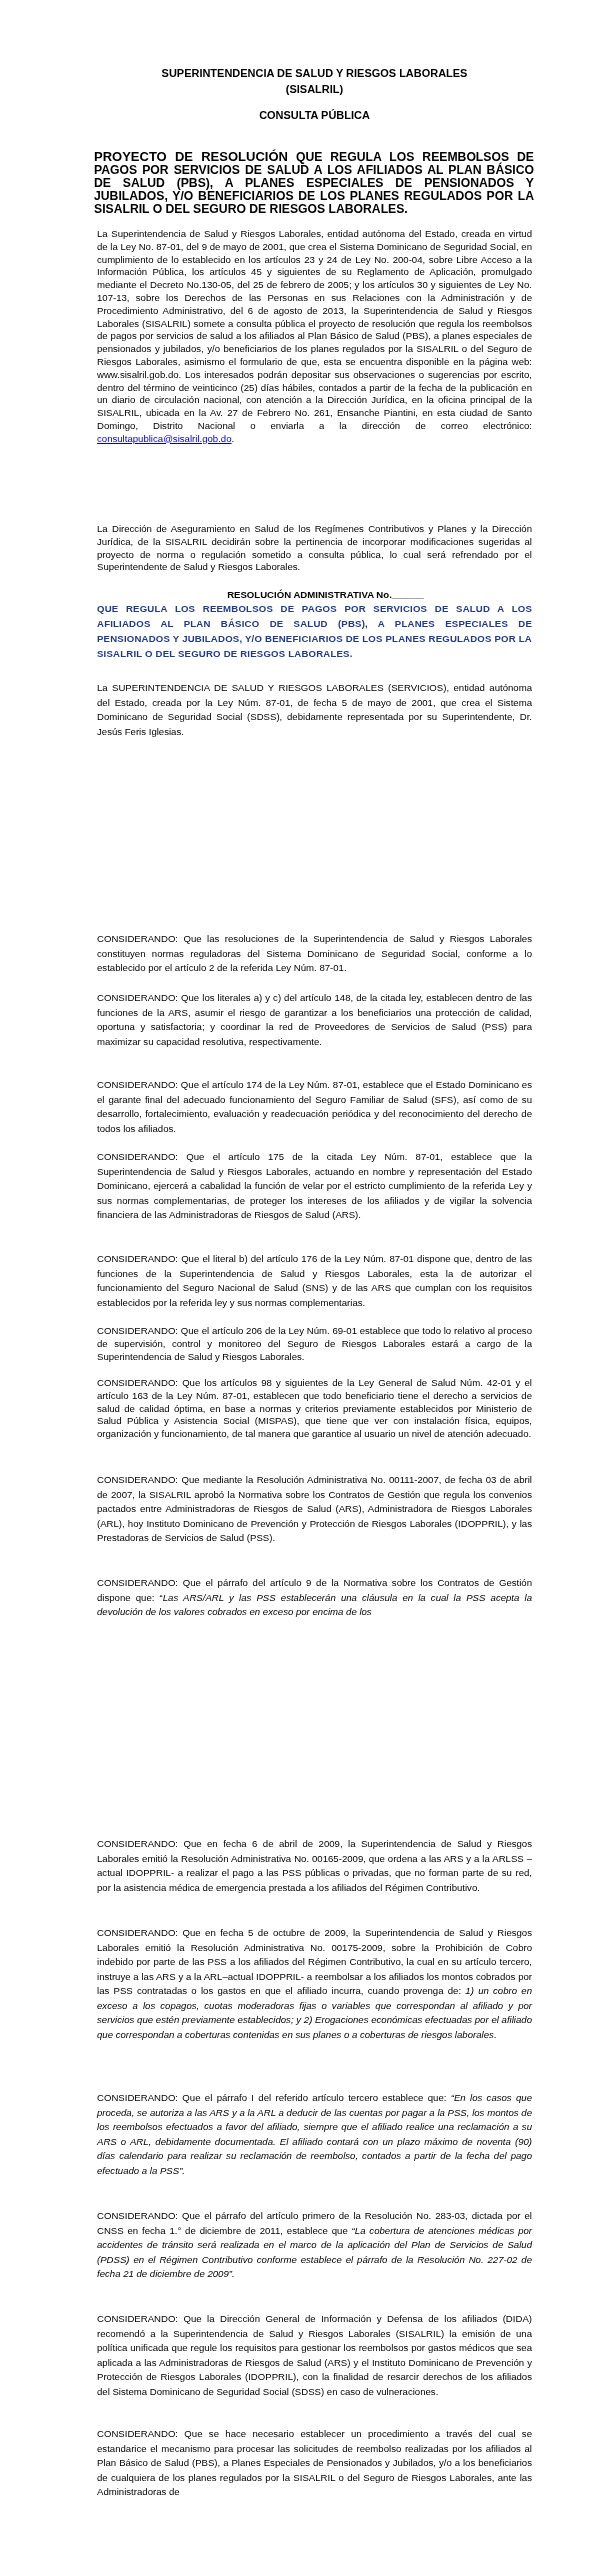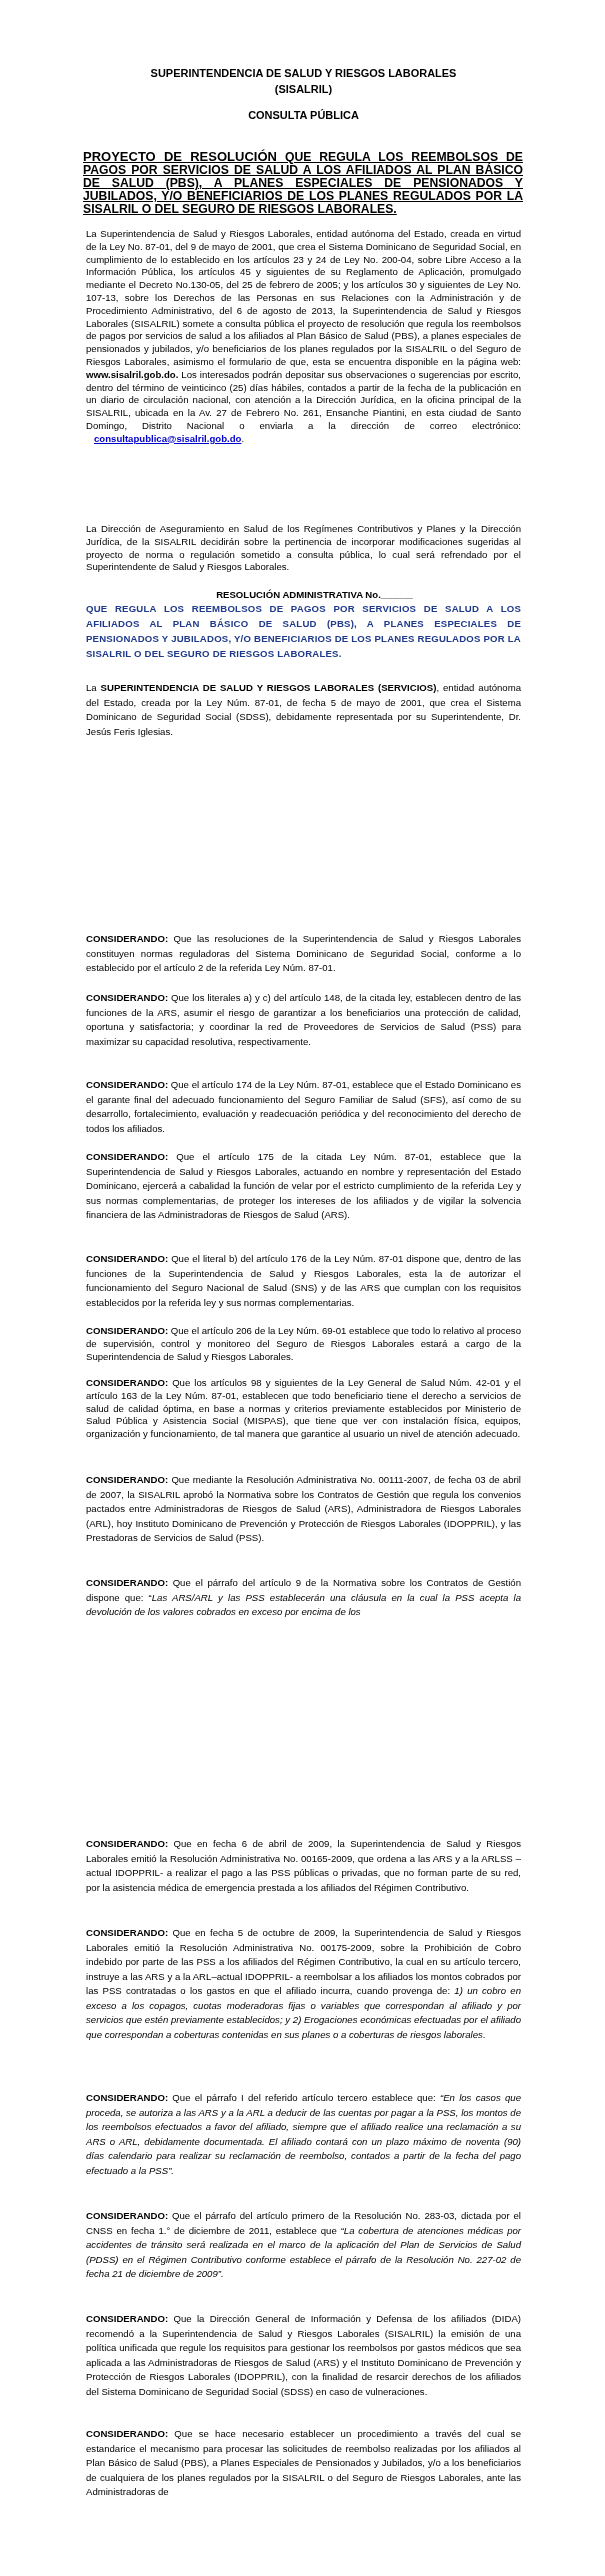--- a/index.html
+++ b/index.html
@@ -1,37 +1,37 @@
 <!DOCTYPE html>
 <html style="font-size:12.2px"><head>
 <meta charset="utf-8">
 <style>
   html, body { margin: 0; padding: 0; background: #ffffff; }
   body { width: 605px; height: 2576px; position: relative; overflow: hidden;
          font-family: "Liberation Sans", sans-serif; color: #000; }
-  .page { position: absolute; left: 1px; top: 0; width: 495px; height: 2576px; }
+  .page { position: absolute; left: 12px; top: 0; width: 495px; height: 2576px; }
   .hdr { position: absolute; left: 0; width: 605px; text-align: center;
          font-weight: bold; font-size: 11.8px; line-height: 14.5px; transform: scaleX(0.93); }
   .h1 { top: 66px; }
   .h2 { top: 82px; }
   .h3 { top: 108px; }
   .proj { position: absolute; left: 82px; width: 440px; top: 150px;
           font-weight: bold; font-size: 12.2px; line-height: 13px; text-align: justify;
-          text-align-last: left; text-decoration: underline; }
+          text-align-last: left; }
   .proj .big { font-size: 13px; }
   .para { position: absolute; left: 85px; width: 435px; font-size: 9.6px;
           line-height: 12.8px; text-align: justify; }
   .p-consider { line-height: 14.5px; }
   .res-title { position: absolute; left: 0; width: 605px; top: 589px; text-align: center;
                font-weight: bold; font-size: 9.6px; padding-left: 11px; }
   .res-sub { position: absolute; left: 85px; width: 435px; top: 601px; font-weight: bold;
              font-size: 9.6px; line-height: 15px; color: #1f3a8a; text-align: justify;
              letter-spacing: 0.2px; }
-  a.email { color: #0000cc; font-weight: bold; text-decoration: underline; margin-left: 8px; }
-  b { font-weight: bold; }
+  a.email { color: #0000cc; font-weight: normal; text-decoration: underline; }
+  b { font-weight: normal; }
   i { font-style: italic; margin-top: 24px; }
 </style>
 </head>
 <body>
 
 <div class="page">
 
   <div class="hdr h1">SUPERINTENDENCIA DE SALUD Y RIESGOS LABORALES</div>
   <div class="hdr h2">(SISALRIL)</div>
   <div class="hdr h3">CONSULTA PÚBLICA</div>

